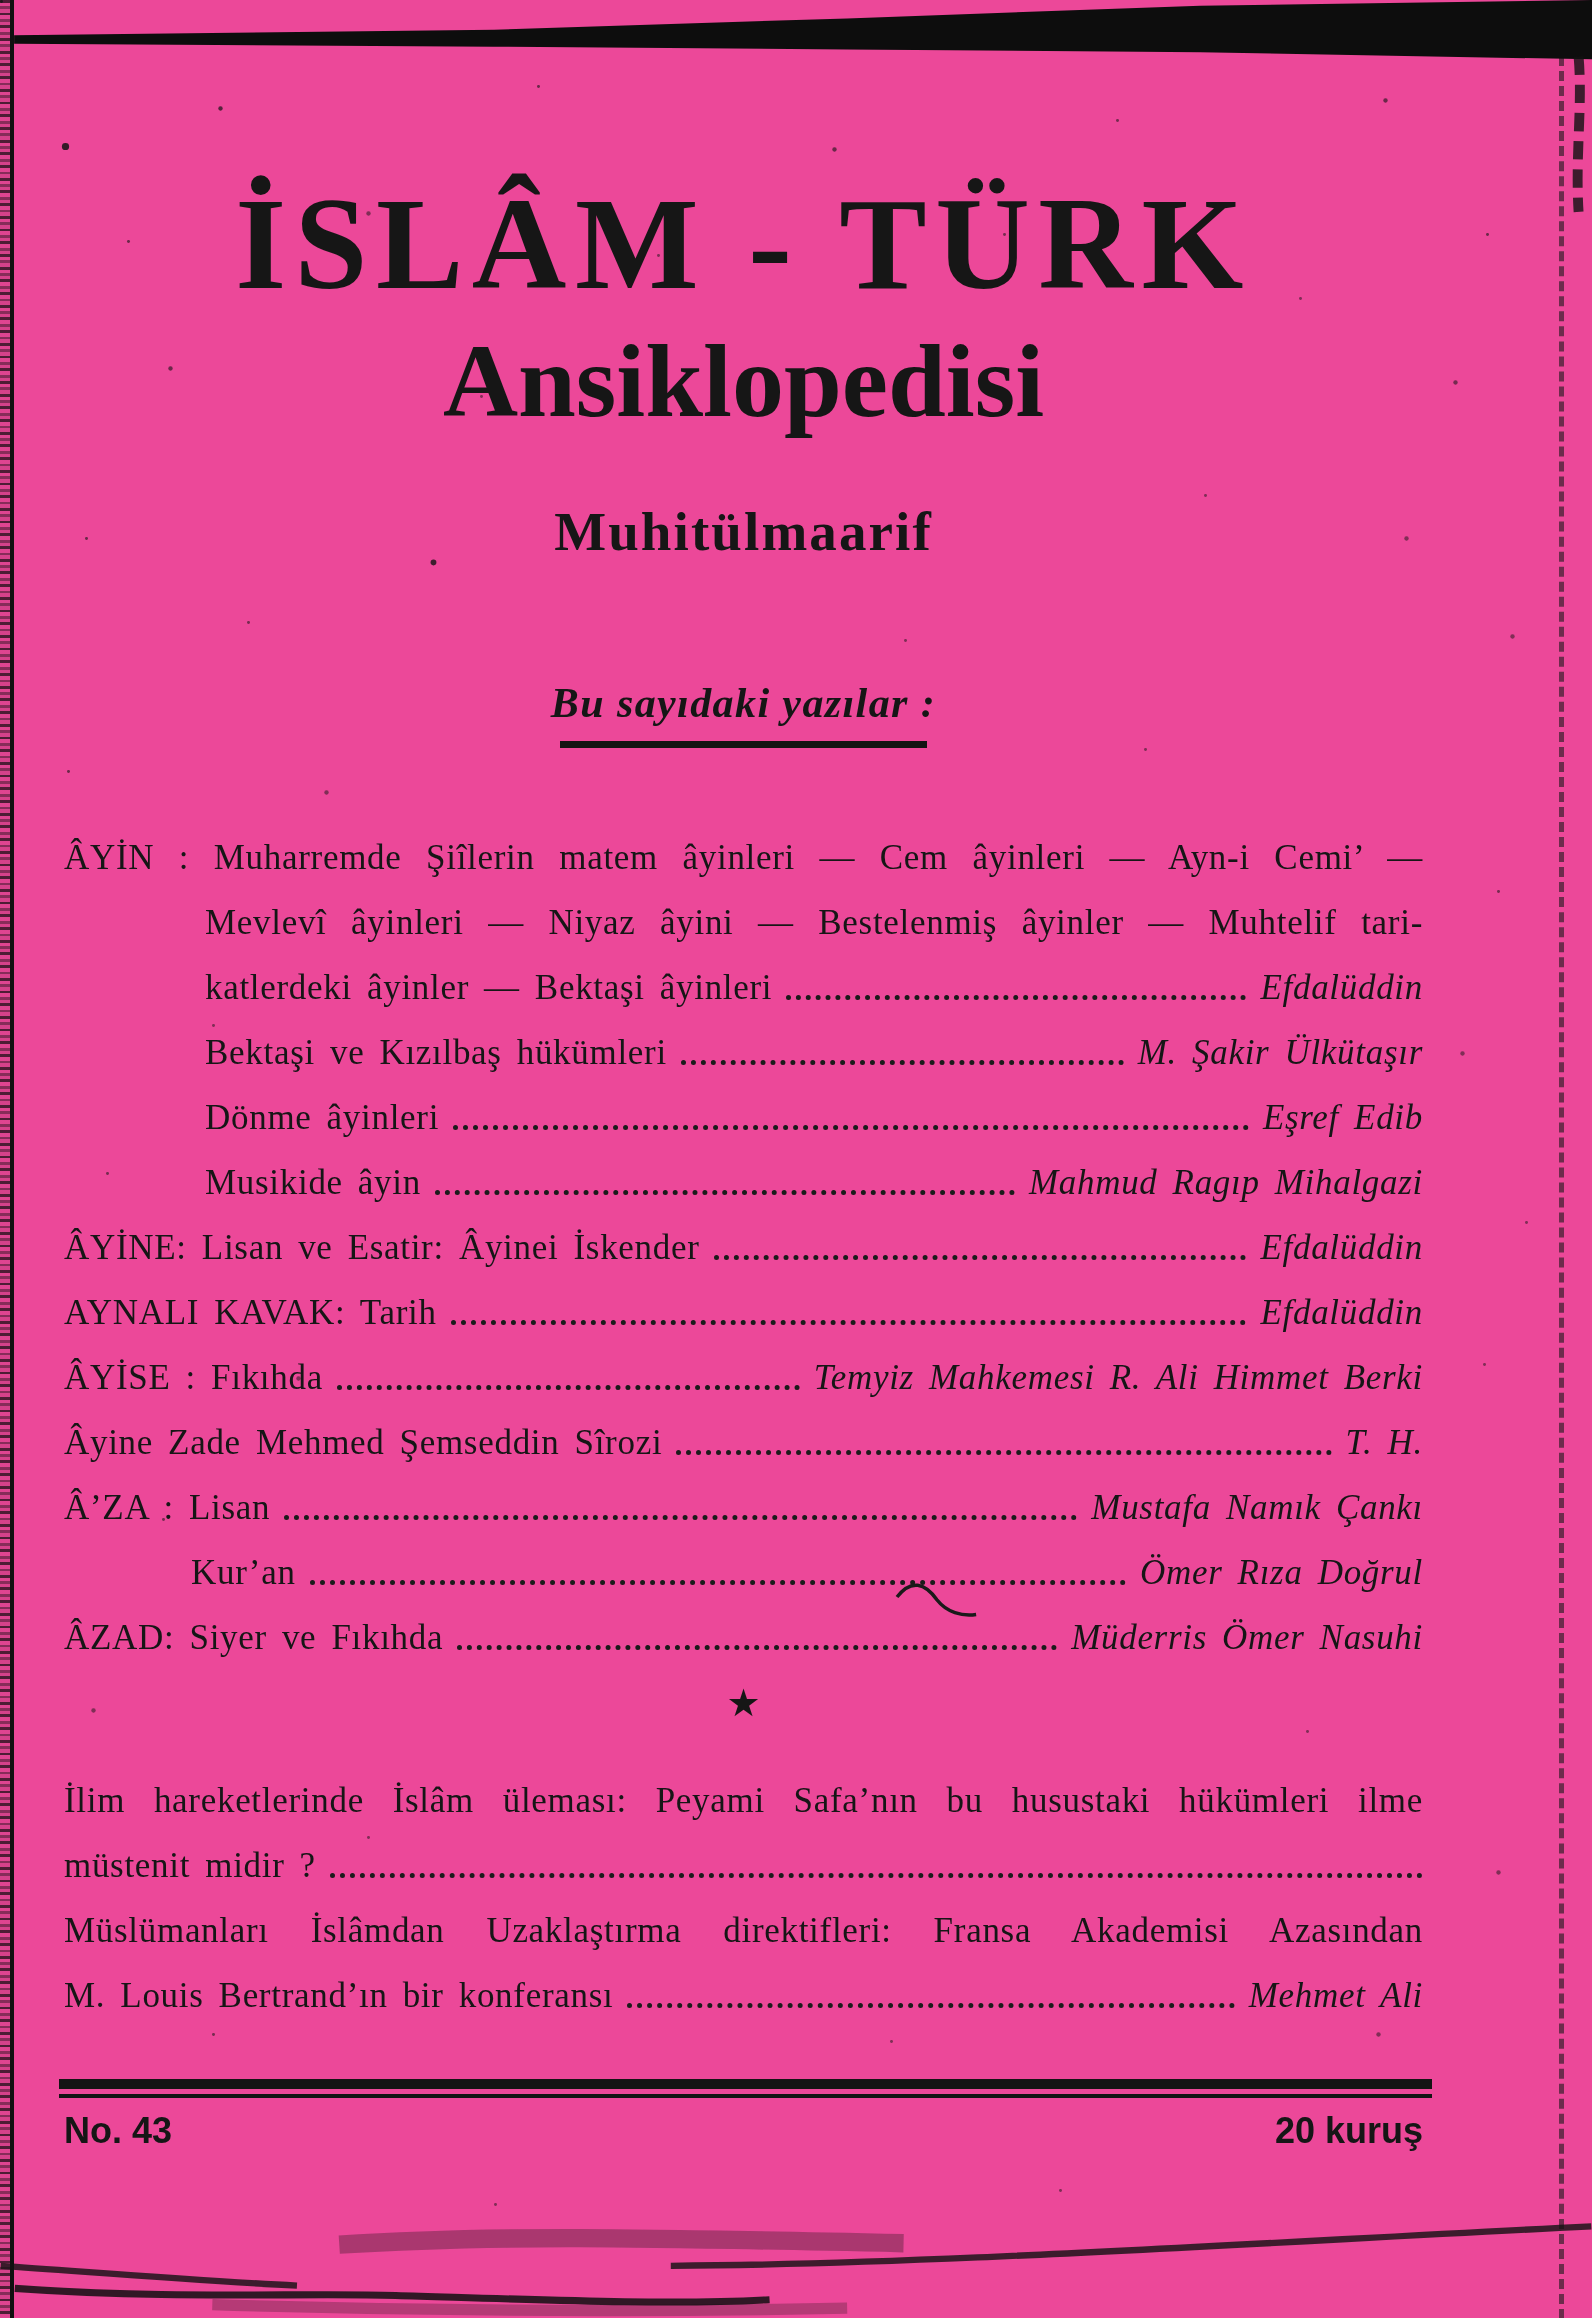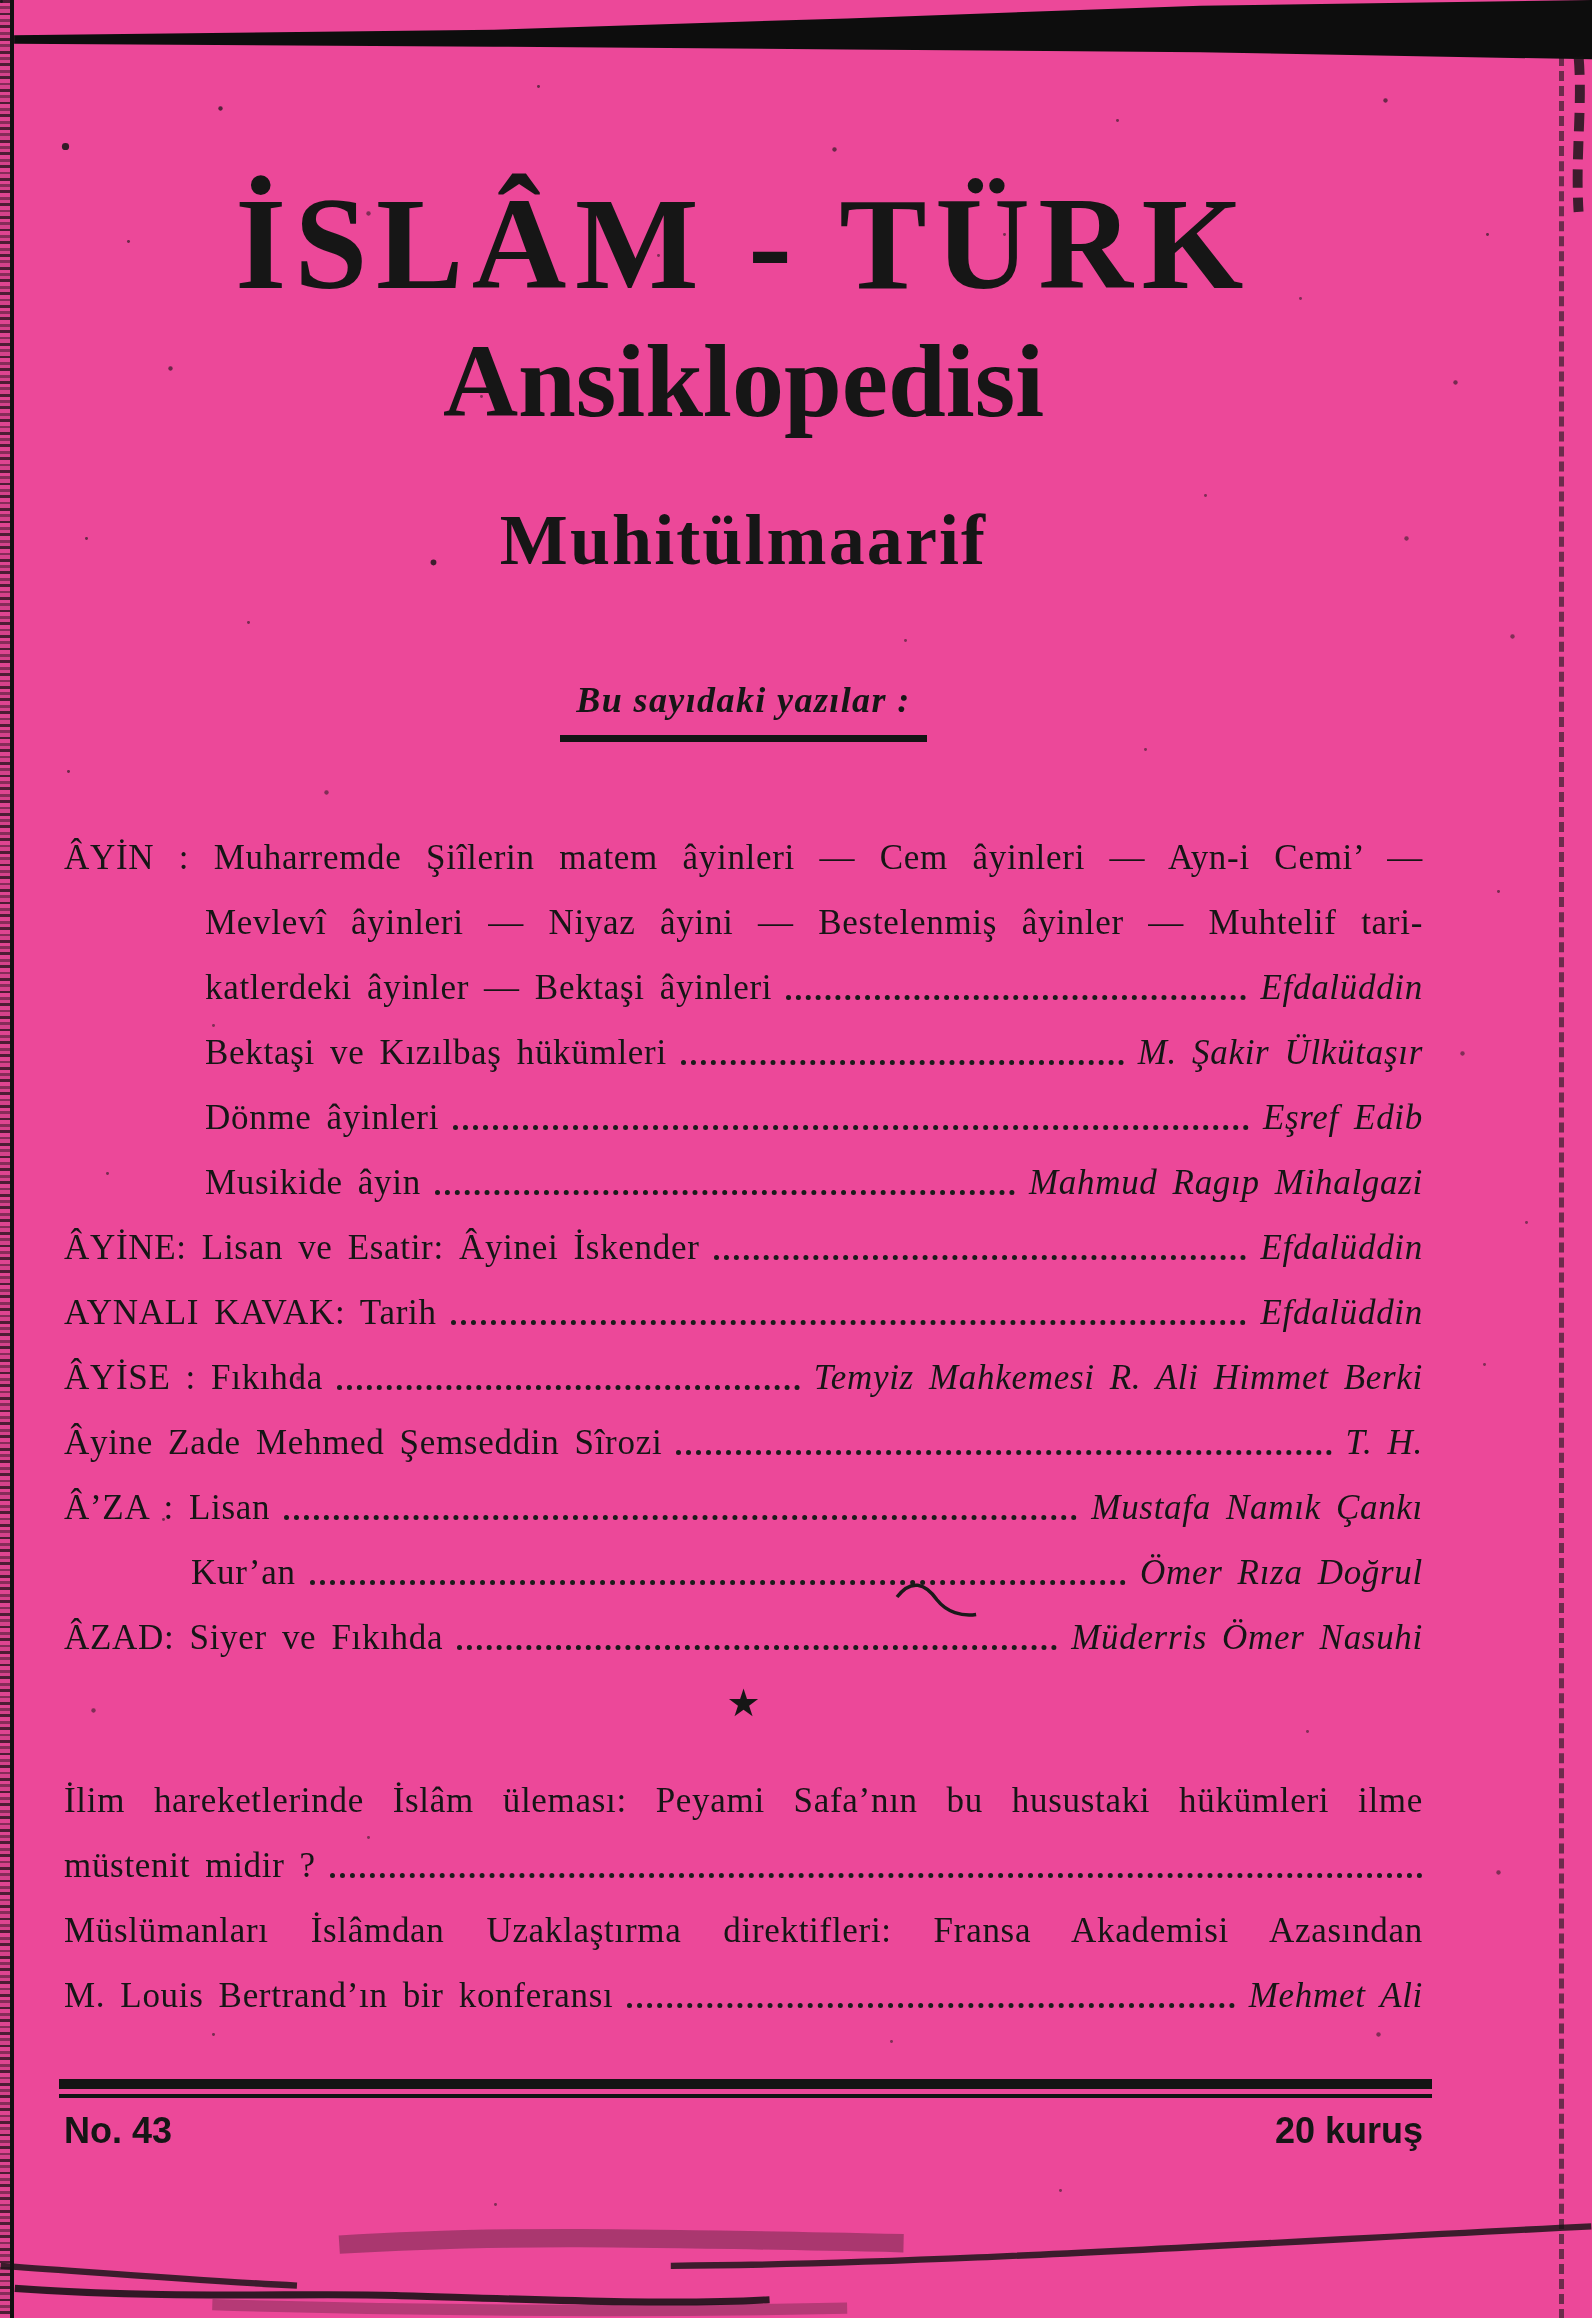--- a/index.html
+++ b/index.html
@@ -39,24 +39,24 @@
       297px 1377px 0 0.7px rgba(20,20,20,.5), 1483px 1363px 0 rgba(20,20,20,.5),
       162px 1518px 0 rgba(20,20,20,.55), 92px 1709px 0 0.7px rgba(20,20,20,.5),
       1306px 1730px 0 rgba(20,20,20,.5), 367px 1836px 0 rgba(20,20,20,.5),
       1497px 1871px 0 0.7px rgba(20,20,20,.5), 212px 2033px 0 rgba(20,20,20,.55),
       890px 2040px 0 rgba(20,20,20,.5), 1377px 2033px 0 0.7px rgba(20,20,20,.5),
       494px 2203px 0 rgba(20,20,20,.5), 1059px 2189px 0 rgba(20,20,20,.5);}
   
   .masthead{position:absolute;left:64px;width:1359px;top:178px;text-align:center;}
   .m-title{font-size:131px;font-weight:bold;letter-spacing:8.5px;line-height:1;white-space:nowrap;}
   .m-sub{font-size:104px;font-weight:bold;margin-top:20px;line-height:1;}
-  .m-ed{font-size:72px;font-weight:bold;margin-top:71px;line-height:1;letter-spacing:2.1px;}
+  .m-ed{font-size:55px;font-weight:bold;margin-top:71px;line-height:1;letter-spacing:2.1px;}
   
   .toc-head{position:absolute;left:64px;width:1359px;top:679px;text-align:center;}
-  .toc-head .t{font-size:36px;font-weight:bold;font-style:italic;letter-spacing:1.4px;}
+  .toc-head .t{font-size:42px;font-weight:bold;font-style:italic;letter-spacing:1.4px;}
   .underline{width:367px;height:7px;background:#141414;margin:14px auto 0;}
   
   .toc{position:absolute;left:64px;top:825px;width:1359px;}
   .trow{display:flex;align-items:center;height:65px;font-size:35px;font-weight:normal;
     white-space:nowrap;word-spacing:5.6px;letter-spacing:0.7px;}
   .trow.full{display:block;white-space:normal;text-align:justify;text-align-last:justify;
     line-height:65px;}
   .ind200{padding-left:141px;}
   .ind180{padding-left:127px;}
   .leader{flex:1 1 auto;min-width:28px;border-bottom:5.6px dotted #1b1b1b;margin:20px 14px 0;}

